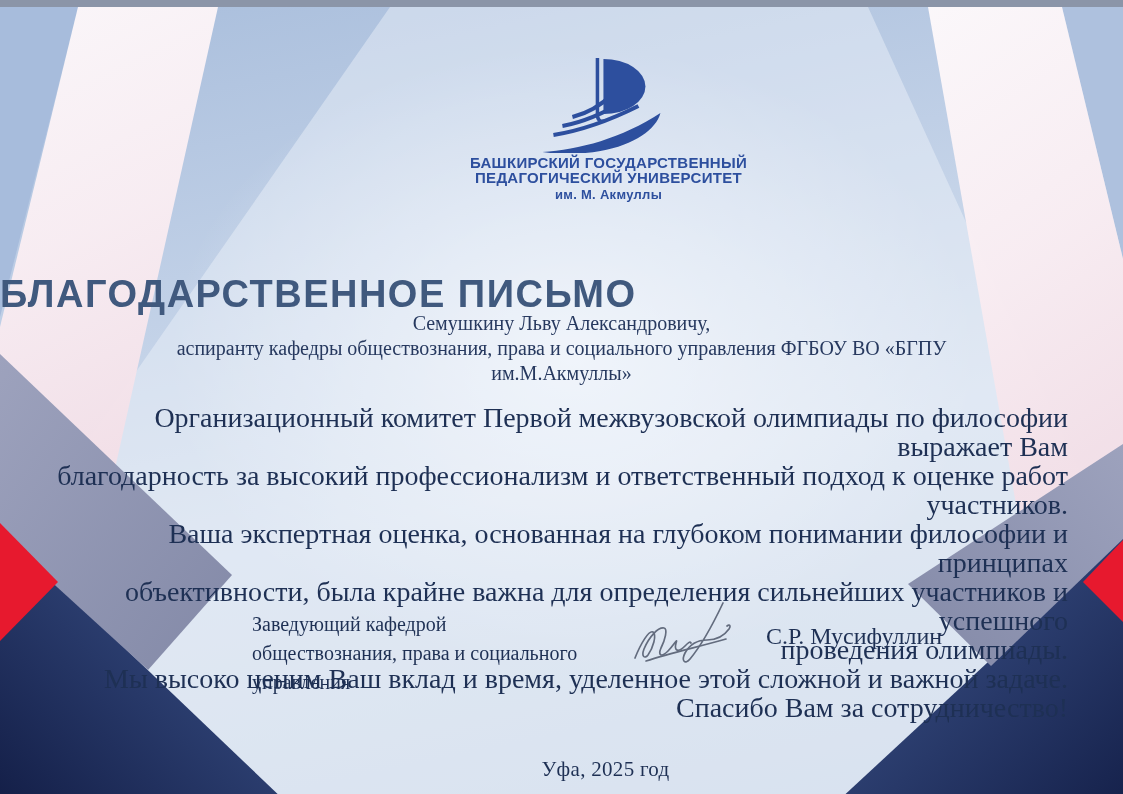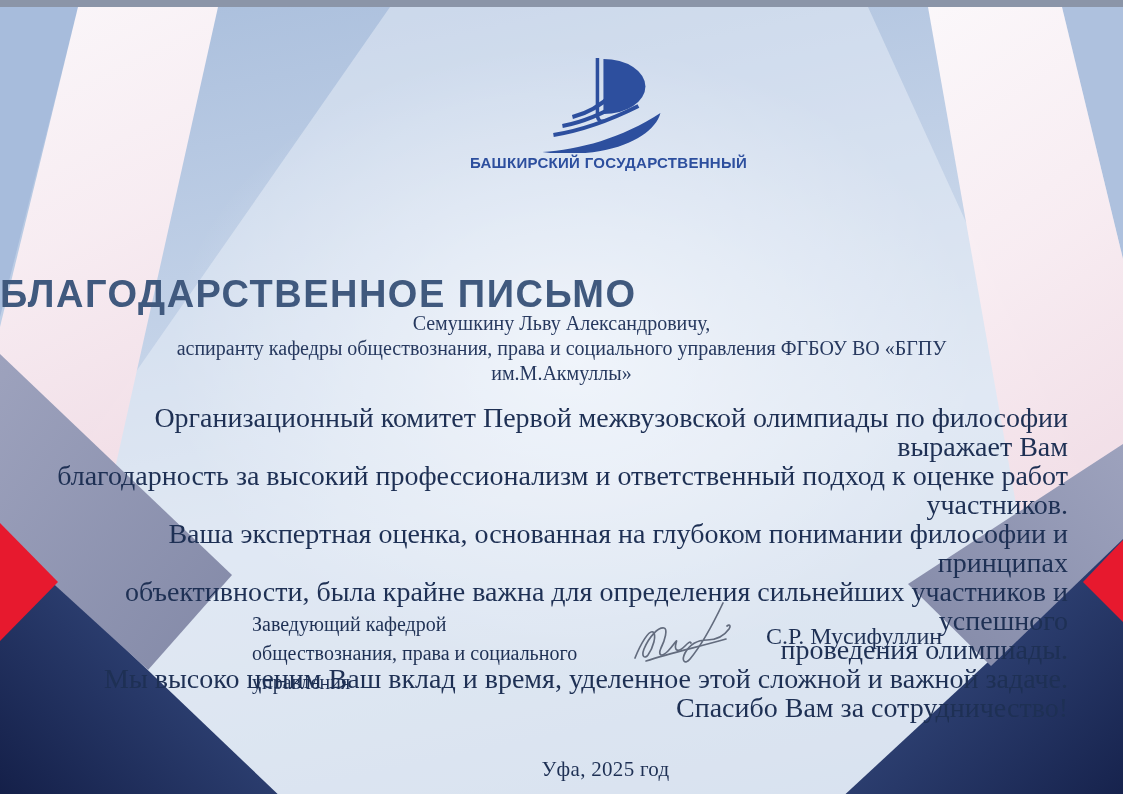--- a/index.html
+++ b/index.html
@@ -127,20 +127,22 @@
         <g fill="none" stroke="#2d4f9e" stroke-width="4">
           <path d="M59,5 L59,62 C59,67 62,69 66,68" stroke-width="3.5"></path>
           <path d="M34,64 C50,60 62,53 74,41"></path>
           <path d="M24,73 C46,69 66,60 88,47"></path>
           <path d="M15,82 C40,78 70,68 100,53"></path>
         </g>
         <path d="M65,6 A42,27.5 0 0 1 65,61 Z" fill="#2d4f9e"></path>
         <path d="M4,99 C40,97 84,85 122,60 C118,76 96,92 62,98 C40,102 16,101 4,99 Z" fill="#2d4f9e"></path>
       </svg>
       <div class="univ-line">БАШКИРСКИЙ ГОСУДАРСТВЕННЫЙ</div>
+      <div class="univ-line">ПЕДАГОГИЧЕСКИЙ УНИВЕРСИТЕТ</div>
+      <div class="univ-line small">им. М. Акмуллы</div>
     </div>
 
     <h1 class="title">БЛАГОДАРСТВЕННОЕ ПИСЬМО</h1>
 
     <div class="recipient">Семушкину Льву Александровичу,
 аспиранту кафедры обществознания, права и социального управления ФГБОУ ВО «БГПУ
 им.М.Акмуллы»</div>
 
     <div class="body-text">Организационный комитет Первой межвузовской олимпиады по философии выражает Вам
 благодарность за высокий профессионализм и ответственный подход к оценке работ участников.

